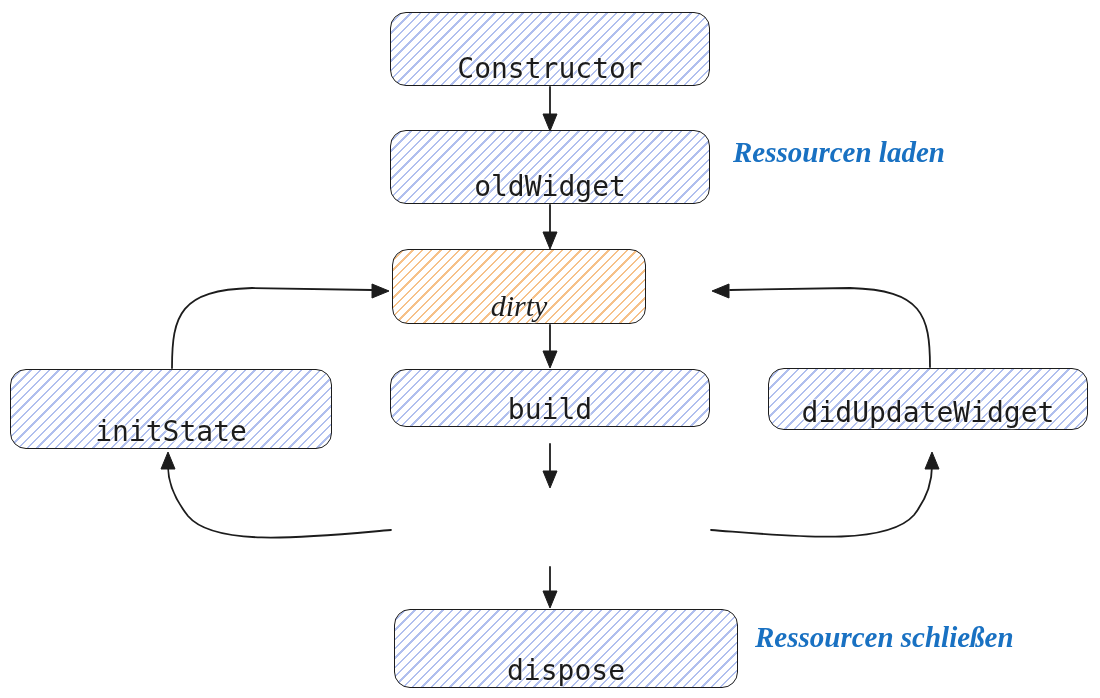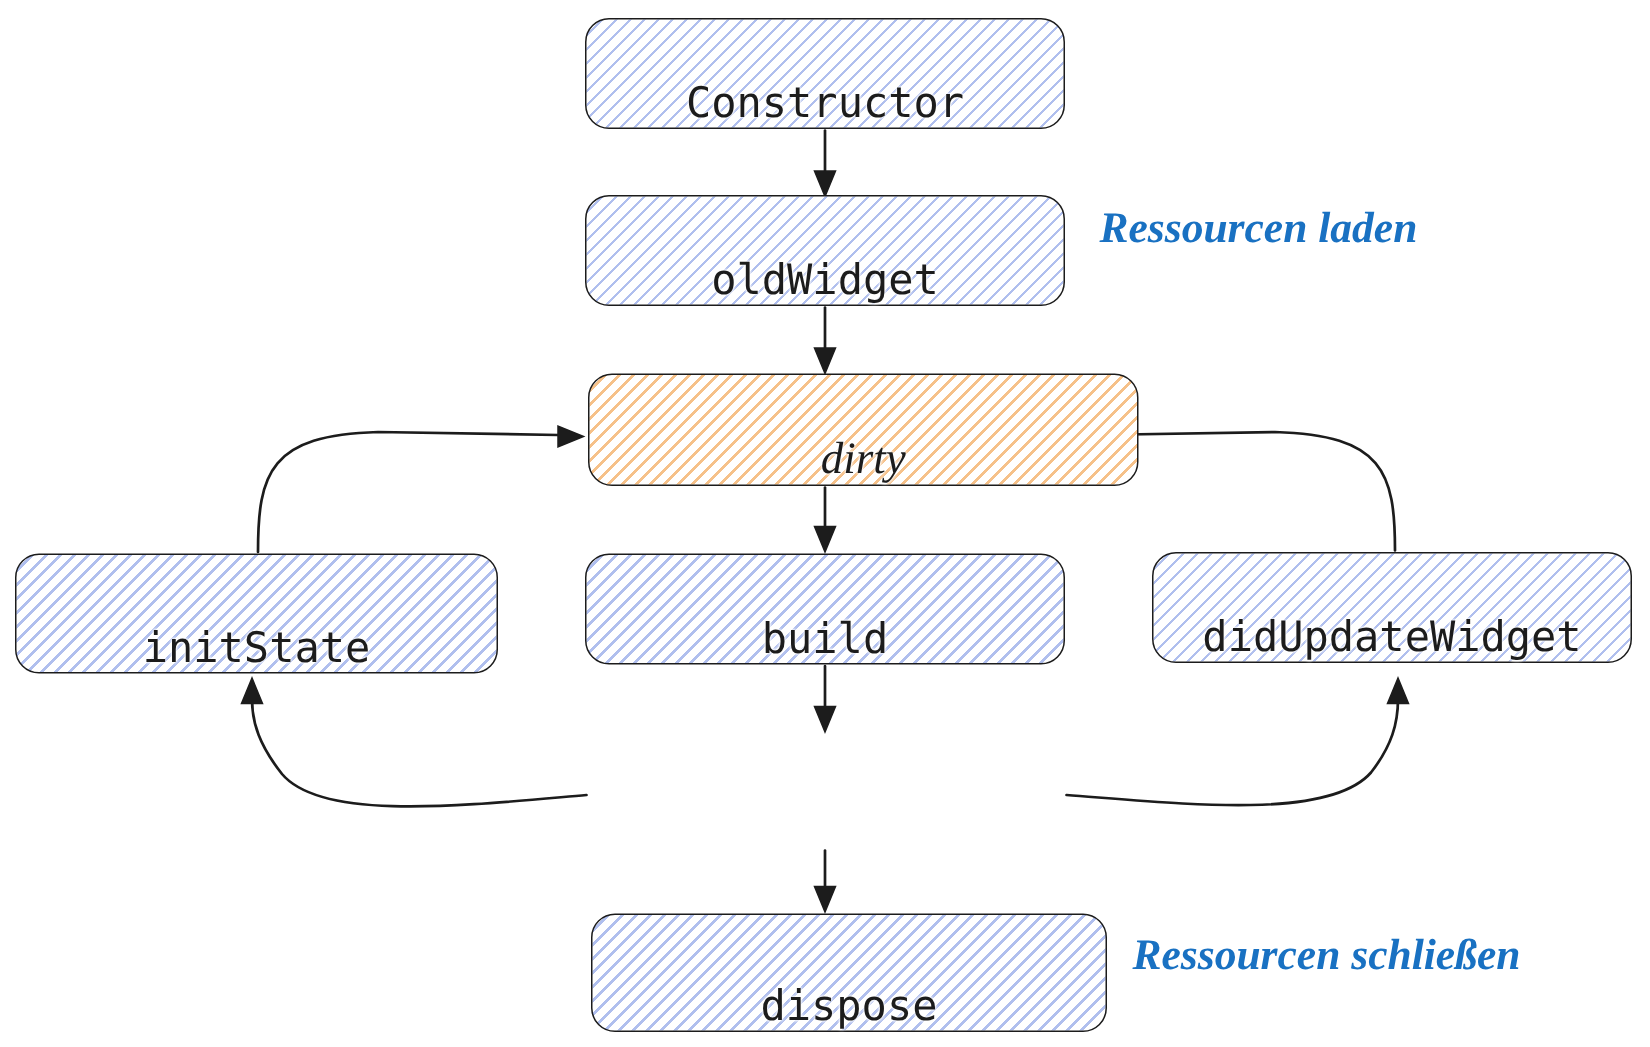--- a/index.html
+++ b/index.html
@@ -97,33 +97,33 @@
   </svg>
 
   <div class="node blue mono" style="left:390px;top:12px;width:320px;height:74px">
     <span class="label">Constructor</span>
   </div>
 
   <div class="node blue mono" style="left:390px;top:130px;width:320px;height:74px">
     <span class="label">oldWidget</span>
   </div>
 
-  <div class="node orange hand" style="left:392px;top:249px;width:367px;height:75px">
+  <div class="node orange hand" style="left:392px;top:249px;width:254px;height:75px">
     <span class="label">dirty</span>
   </div>
 
-  <div class="node blue mono" style="left:390px;top:369px;width:320px;height:74px">
+  <div class="node blue mono" style="left:390px;top:369px;width:320px;height:58px">
     <span class="label">build</span>
   </div>
 
   <div class="node blue mono" style="left:10px;top:369px;width:322px;height:80px">
     <span class="label">initState</span>
   </div>
 
-  <div class="node blue mono" style="left:768px;top:368px;width:320px;height:74px">
+  <div class="node blue mono" style="left:768px;top:368px;width:320px;height:62px">
     <span class="label">didUpdateWidget</span>
   </div>
 
 
   <div class="node blue mono" style="left:394px;top:609px;width:344px;height:79px">
     <span class="label">dispose</span>
   </div>
 
   <div class="annotation" style="left:733px;top:136px">Ressourcen laden</div>
 

